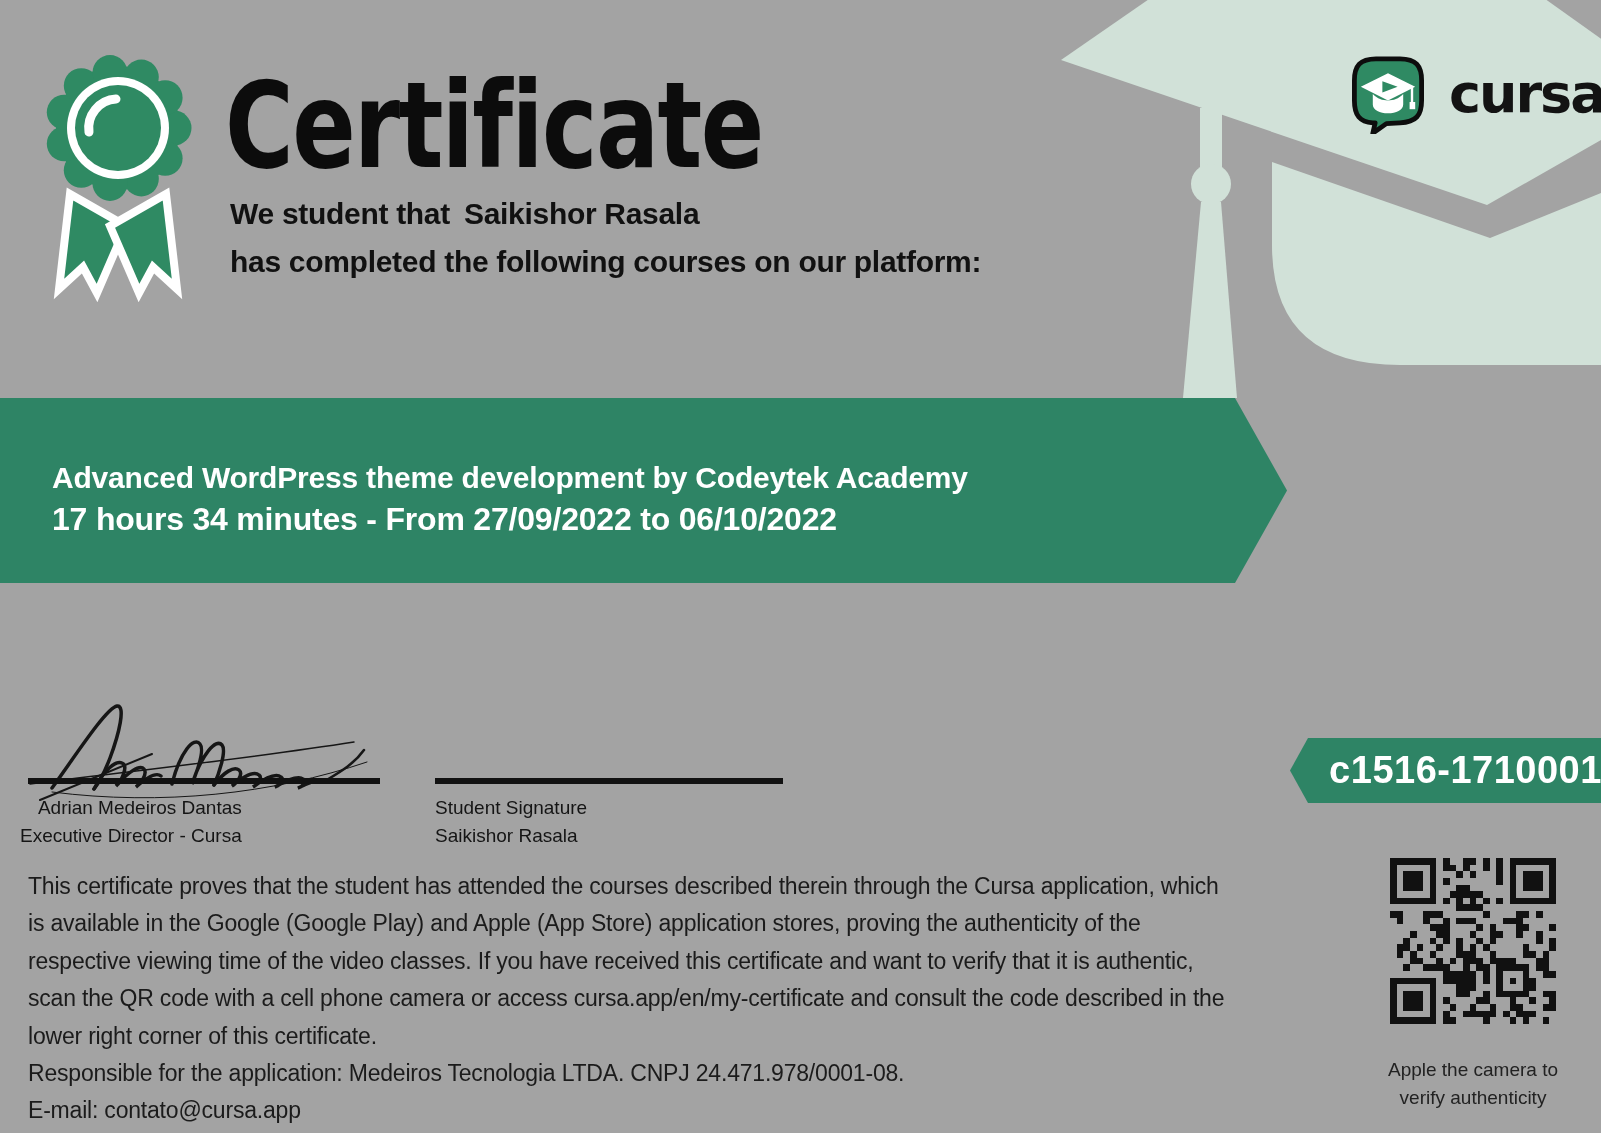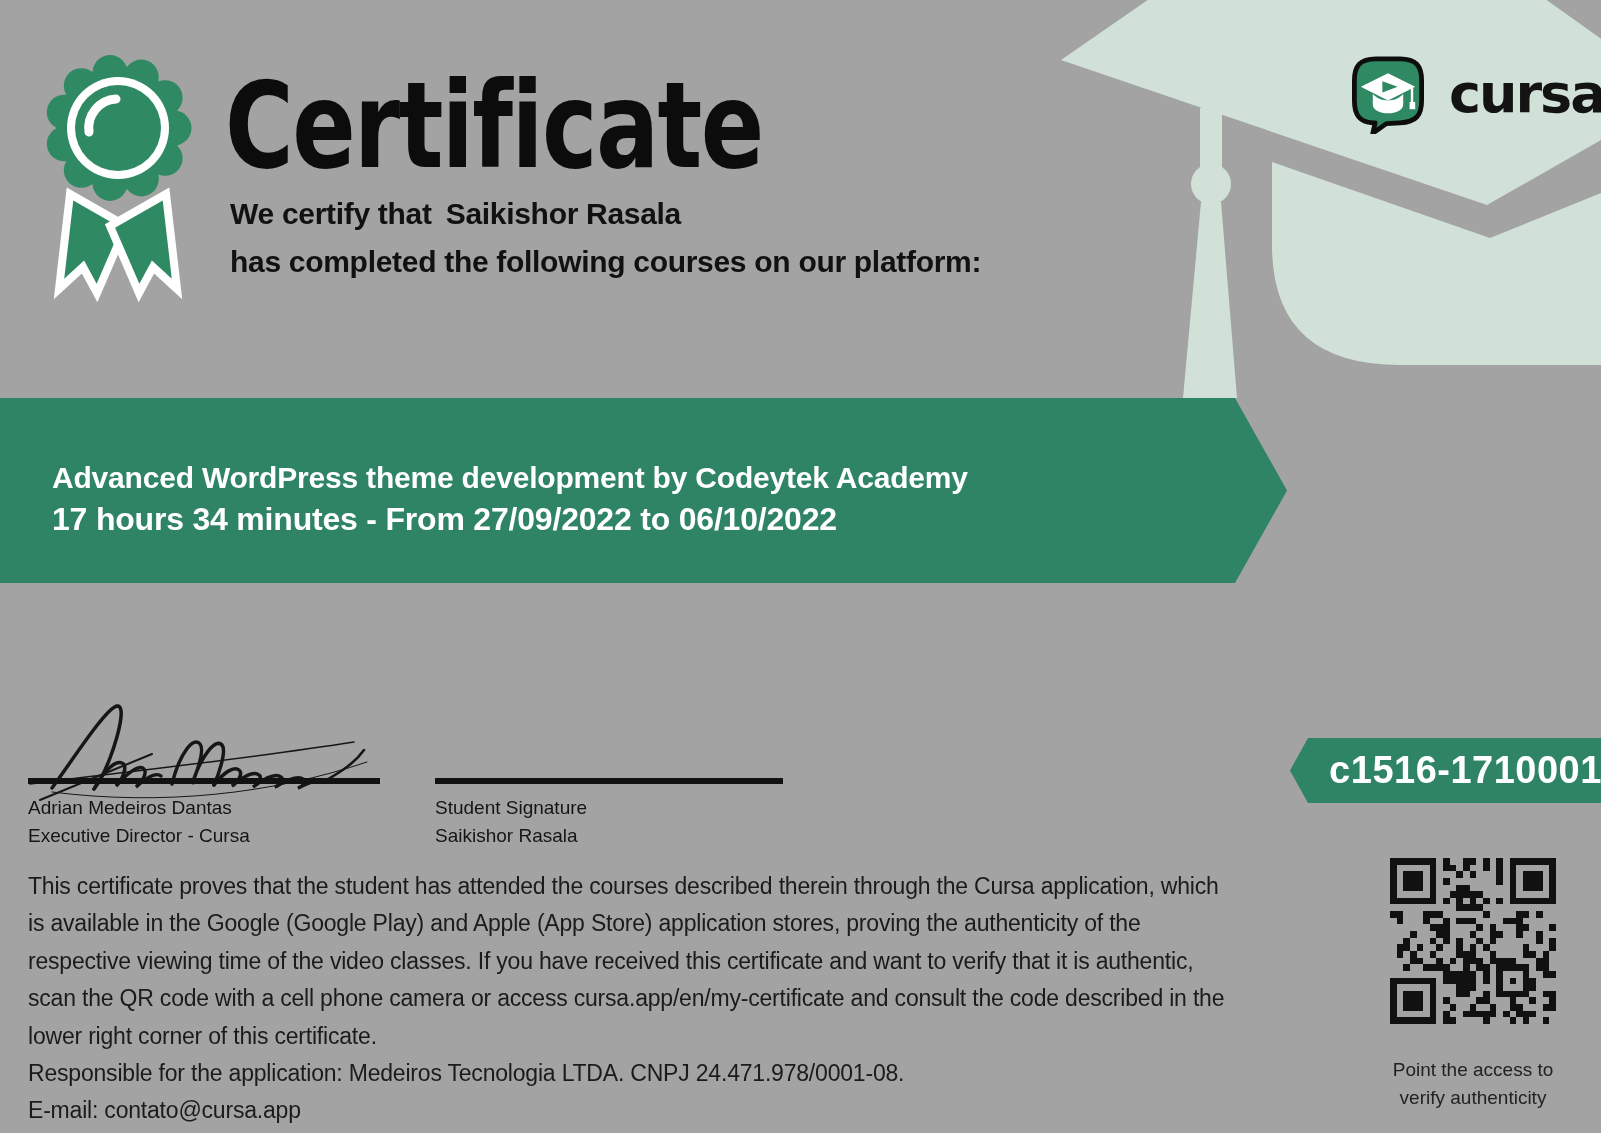--- a/index.html
+++ b/index.html
@@ -29,21 +29,21 @@
     background:var(--green);color:#fff;box-sizing:border-box;padding:44px 120px 0 52px;
     clip-path:polygon(0 0,calc(100% - 52px) 0,100% 50%,calc(100% - 52px) 100%,0 100%);}
   .course-title{font-size:30px;font-weight:bold;letter-spacing:-.2px;margin-top:19px;}
   .course-details{font-size:32px;font-weight:bold;margin-top:6px;letter-spacing:-.2px;}
 
   
   .sig-line{position:absolute;height:6px;background:#121212;z-index:2;}
   .sig-line.director{left:28px;top:778px;width:352px;}
   .sig-line.student{left:435px;top:778px;width:348px;}
   .sig-labels{position:absolute;top:794px;z-index:2;font-size:19px;line-height:27.5px;color:#151515;}
-  .sig-labels.director{left:28px;}
+  .sig-labels.director{left:20px;text-align:right;}
   .sig-labels.student{left:435px;}
   .handwriting{position:absolute;left:22px;top:692px;z-index:1;}
 
   
   .code-ribbon{position:absolute;left:1290px;top:738px;width:339px;height:65px;z-index:3;
     background:var(--green);color:#fff;display:flex;align-items:center;justify-content:center;
     clip-path:polygon(18px 0,100% 0,100% 100%,18px 100%,0 50%);
     font-size:38px;font-weight:bold;padding-left:12px;box-sizing:border-box;letter-spacing:.5px;}
 
   
@@ -89,21 +89,21 @@
         <circle cx="101.3" cy="31.1" r="17.5"></circle>
       <circle cx="125.1" cy="51.7" r="17.5"></circle>
     </g>
     <circle cx="78" cy="82" r="51" fill="#ffffff"></circle>
     <circle cx="78" cy="82" r="43" style="fill:var(--green-dark)"></circle>
     <path d="M49,86 A29,29 0 0 1 76,53" fill="none" stroke="#ffffff" stroke-width="9" stroke-linecap="round"></path>
   </svg>
 
   <h1 class="cert-title">Certificate</h1>
   <div class="certify">
-    <div><span>We certify that</span><span class="student-name">Saikishor Rasala</span></div>
+    <div><span>We student that</span><span class="student-name">Saikishor Rasala</span></div>
     <div>has completed the following courses on our platform:</div>
   </div>
 
   <div class="brand">
     <svg width="80" height="80" viewBox="0 0 100 100">
       <path d="M35,6 C15,6 8,15 8,33 L8,58 C8,77 15,85 31,86 L34,86 L31,99 L48,87 L65,86 C85,85 92,77 92,58 L92,33 C92,15 85,6 65,6 Z" style="fill:var(--green-dark)" stroke="#0d0d0d" stroke-width="6" stroke-linejoin="round"></path>
       <polygon points="50,24 84,41 50,58 16,41" fill="#ffffff"></polygon>
       <polygon points="43,34 62,41 43,48" style="fill:var(--green-dark)"></polygon>
       <path d="M31,50 L31,63 C31,70 40,74 50,74 C60,74 69,70 69,63 L69,50 C63,56 57,58 50,58 C43,58 37,56 31,50 Z" fill="#ffffff"></path>
       <path d="M80,42 L80,60" stroke="#ffffff" stroke-width="3"></path>
@@ -434,18 +434,18 @@
         <rect x="5" y="24" width="1" height="1"></rect>
         <rect x="6" y="24" width="1" height="1"></rect>
         <rect x="8" y="24" width="1" height="1"></rect>
         <rect x="9" y="24" width="1" height="1"></rect>
         <rect x="14" y="24" width="1" height="1"></rect>
         <rect x="18" y="24" width="1" height="1"></rect>
         <rect x="20" y="24" width="1" height="1"></rect>
         <rect x="23" y="24" width="1" height="1"></rect>
       </svg>
     <div class="qr-caption">
-      <span>Point the access to</span><br>
+      <span>Apple the camera to</span><br>
       <span>verify authenticity</span>
     </div>
   </div>
 
 </div>
 
 </body></html>

